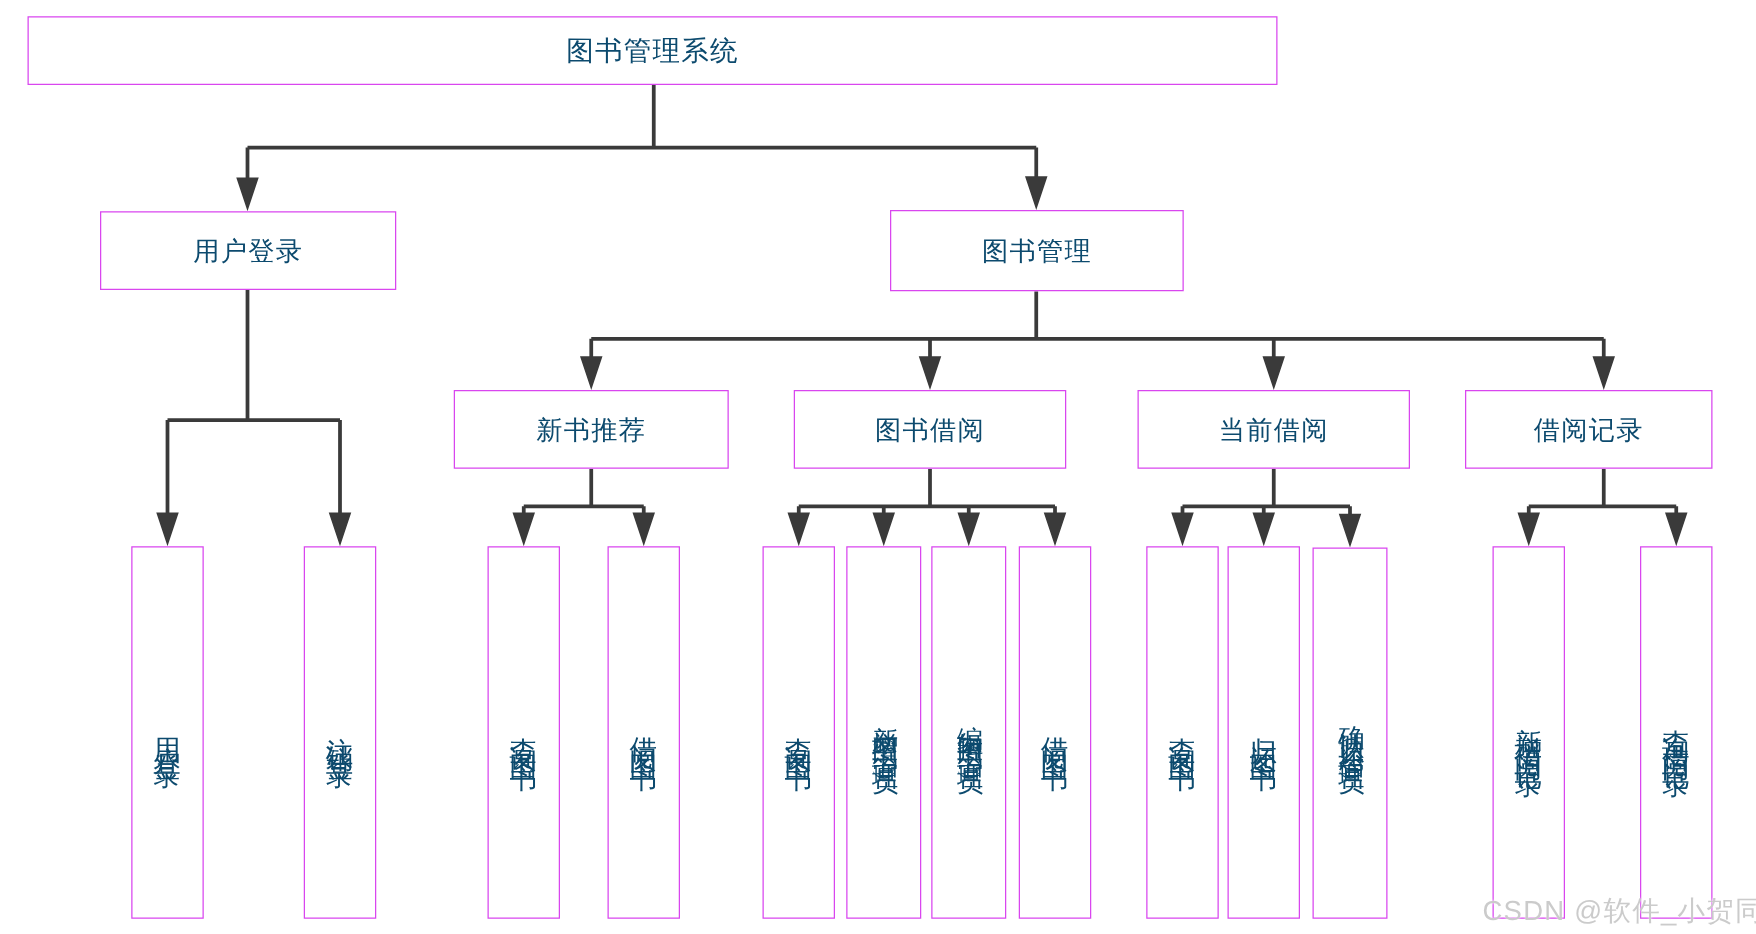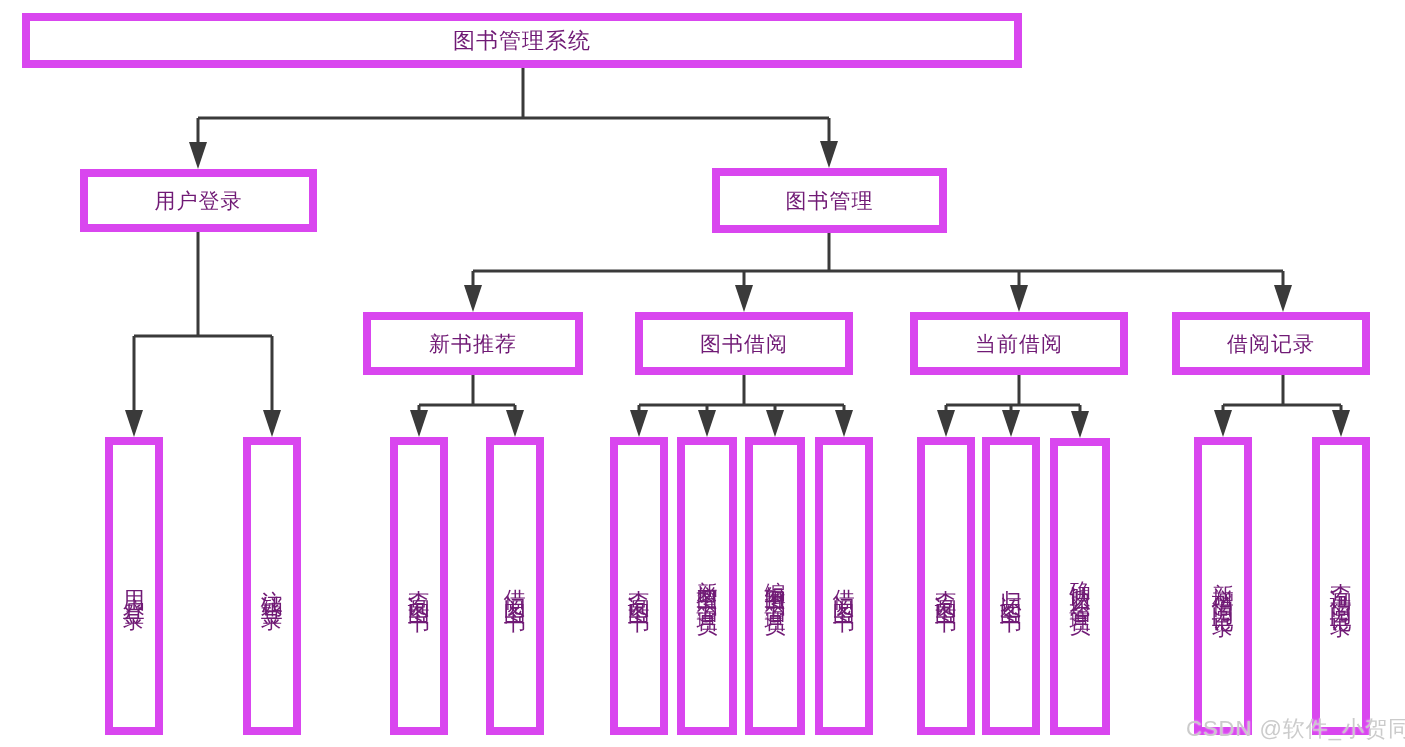--- a/index.html
+++ b/index.html
@@ -7,24 +7,24 @@
     position:relative;
     width:1405px;height:747px;
     background:#ffffff;
     font-family:"Liberation Sans","DejaVu Sans",sans-serif;
     overflow:hidden;
   }
   .connectors{position:absolute;left:0;top:0;width:1405px;height:747px;pointer-events:none;}
   .node{
     position:absolute;
     box-sizing:border-box;
-    border:8px solid #d946ef;
+    border:1px solid #d946ef;
     background:#ffffff;
     display:flex;align-items:center;justify-content:center;
-    color:#701a75;
+    color:#0c4a6e;
   }
   .node.h{font-size:21px;letter-spacing:1px;}
   .node.root{font-size:22px;}
   .node.v{font-size:22px;}
   .node.v .vtext{
     writing-mode:vertical-rl;
     letter-spacing:7px;
     line-height:1.15;
     white-space:nowrap;
   }

